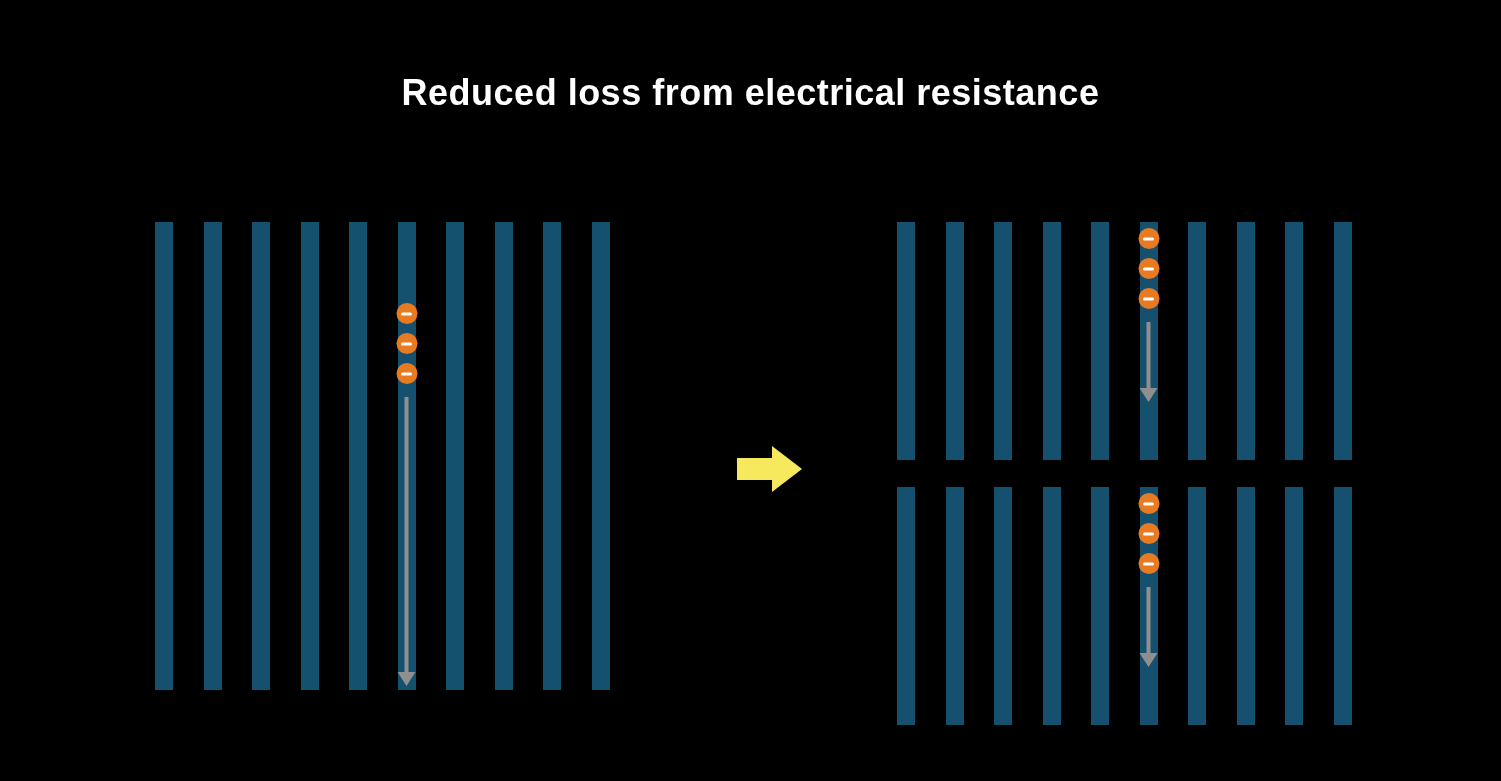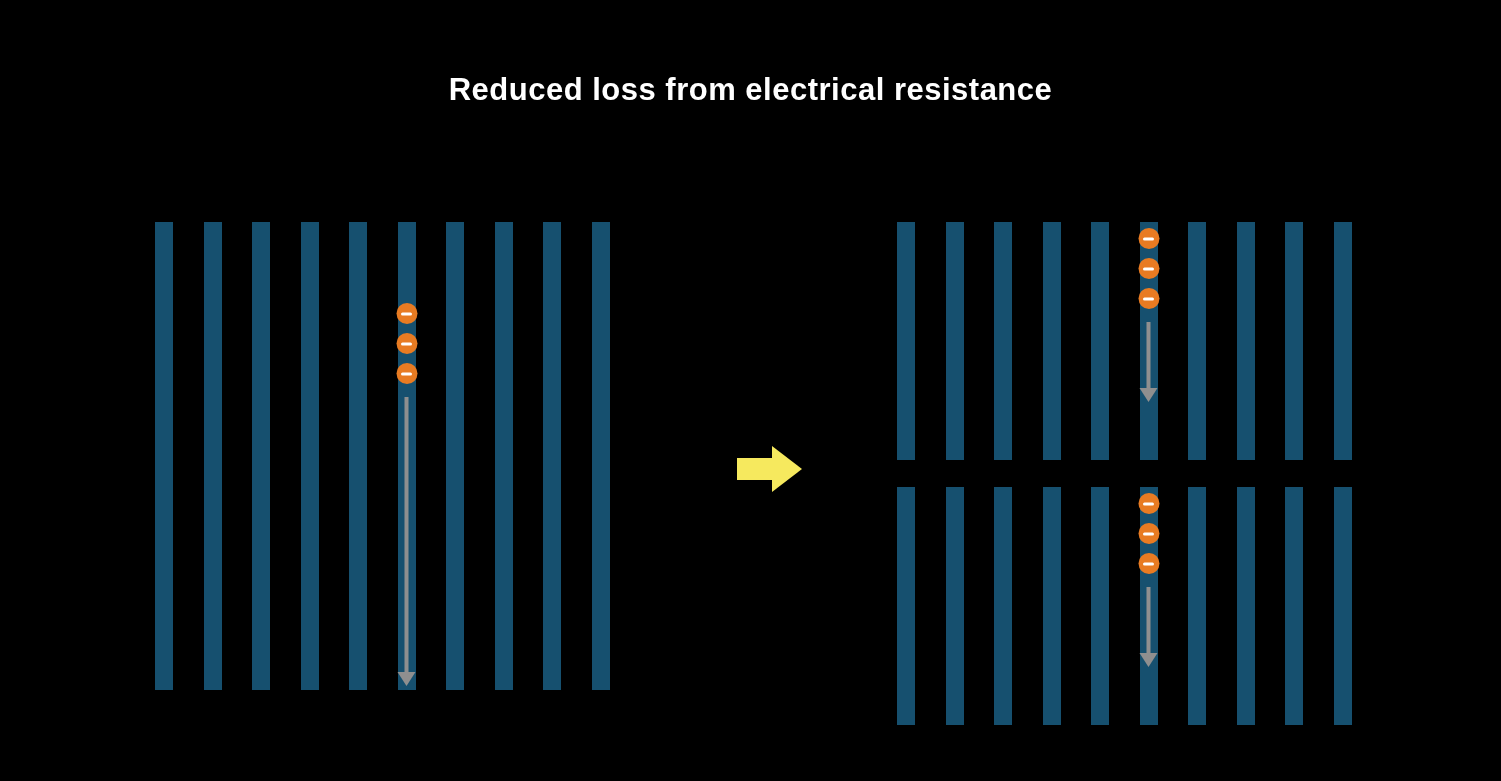--- a/index.html
+++ b/index.html
@@ -15,21 +15,21 @@
     background: var(--bg, #000);
     overflow: hidden;
   }
   .diagram-title {
     position: absolute;
     top: 72px;
     left: 0;
     width: 100%;
     text-align: center;
     color: var(--title-color, #fff);
-    font-size: 31px;
+    font-size: 36px;
     font-weight: 700;
     letter-spacing: 0.5px;
     margin: 0;
   }
   
   .panel {
     position: absolute;
     display: flex;
     flex-direction: row;
     justify-content: space-between;

